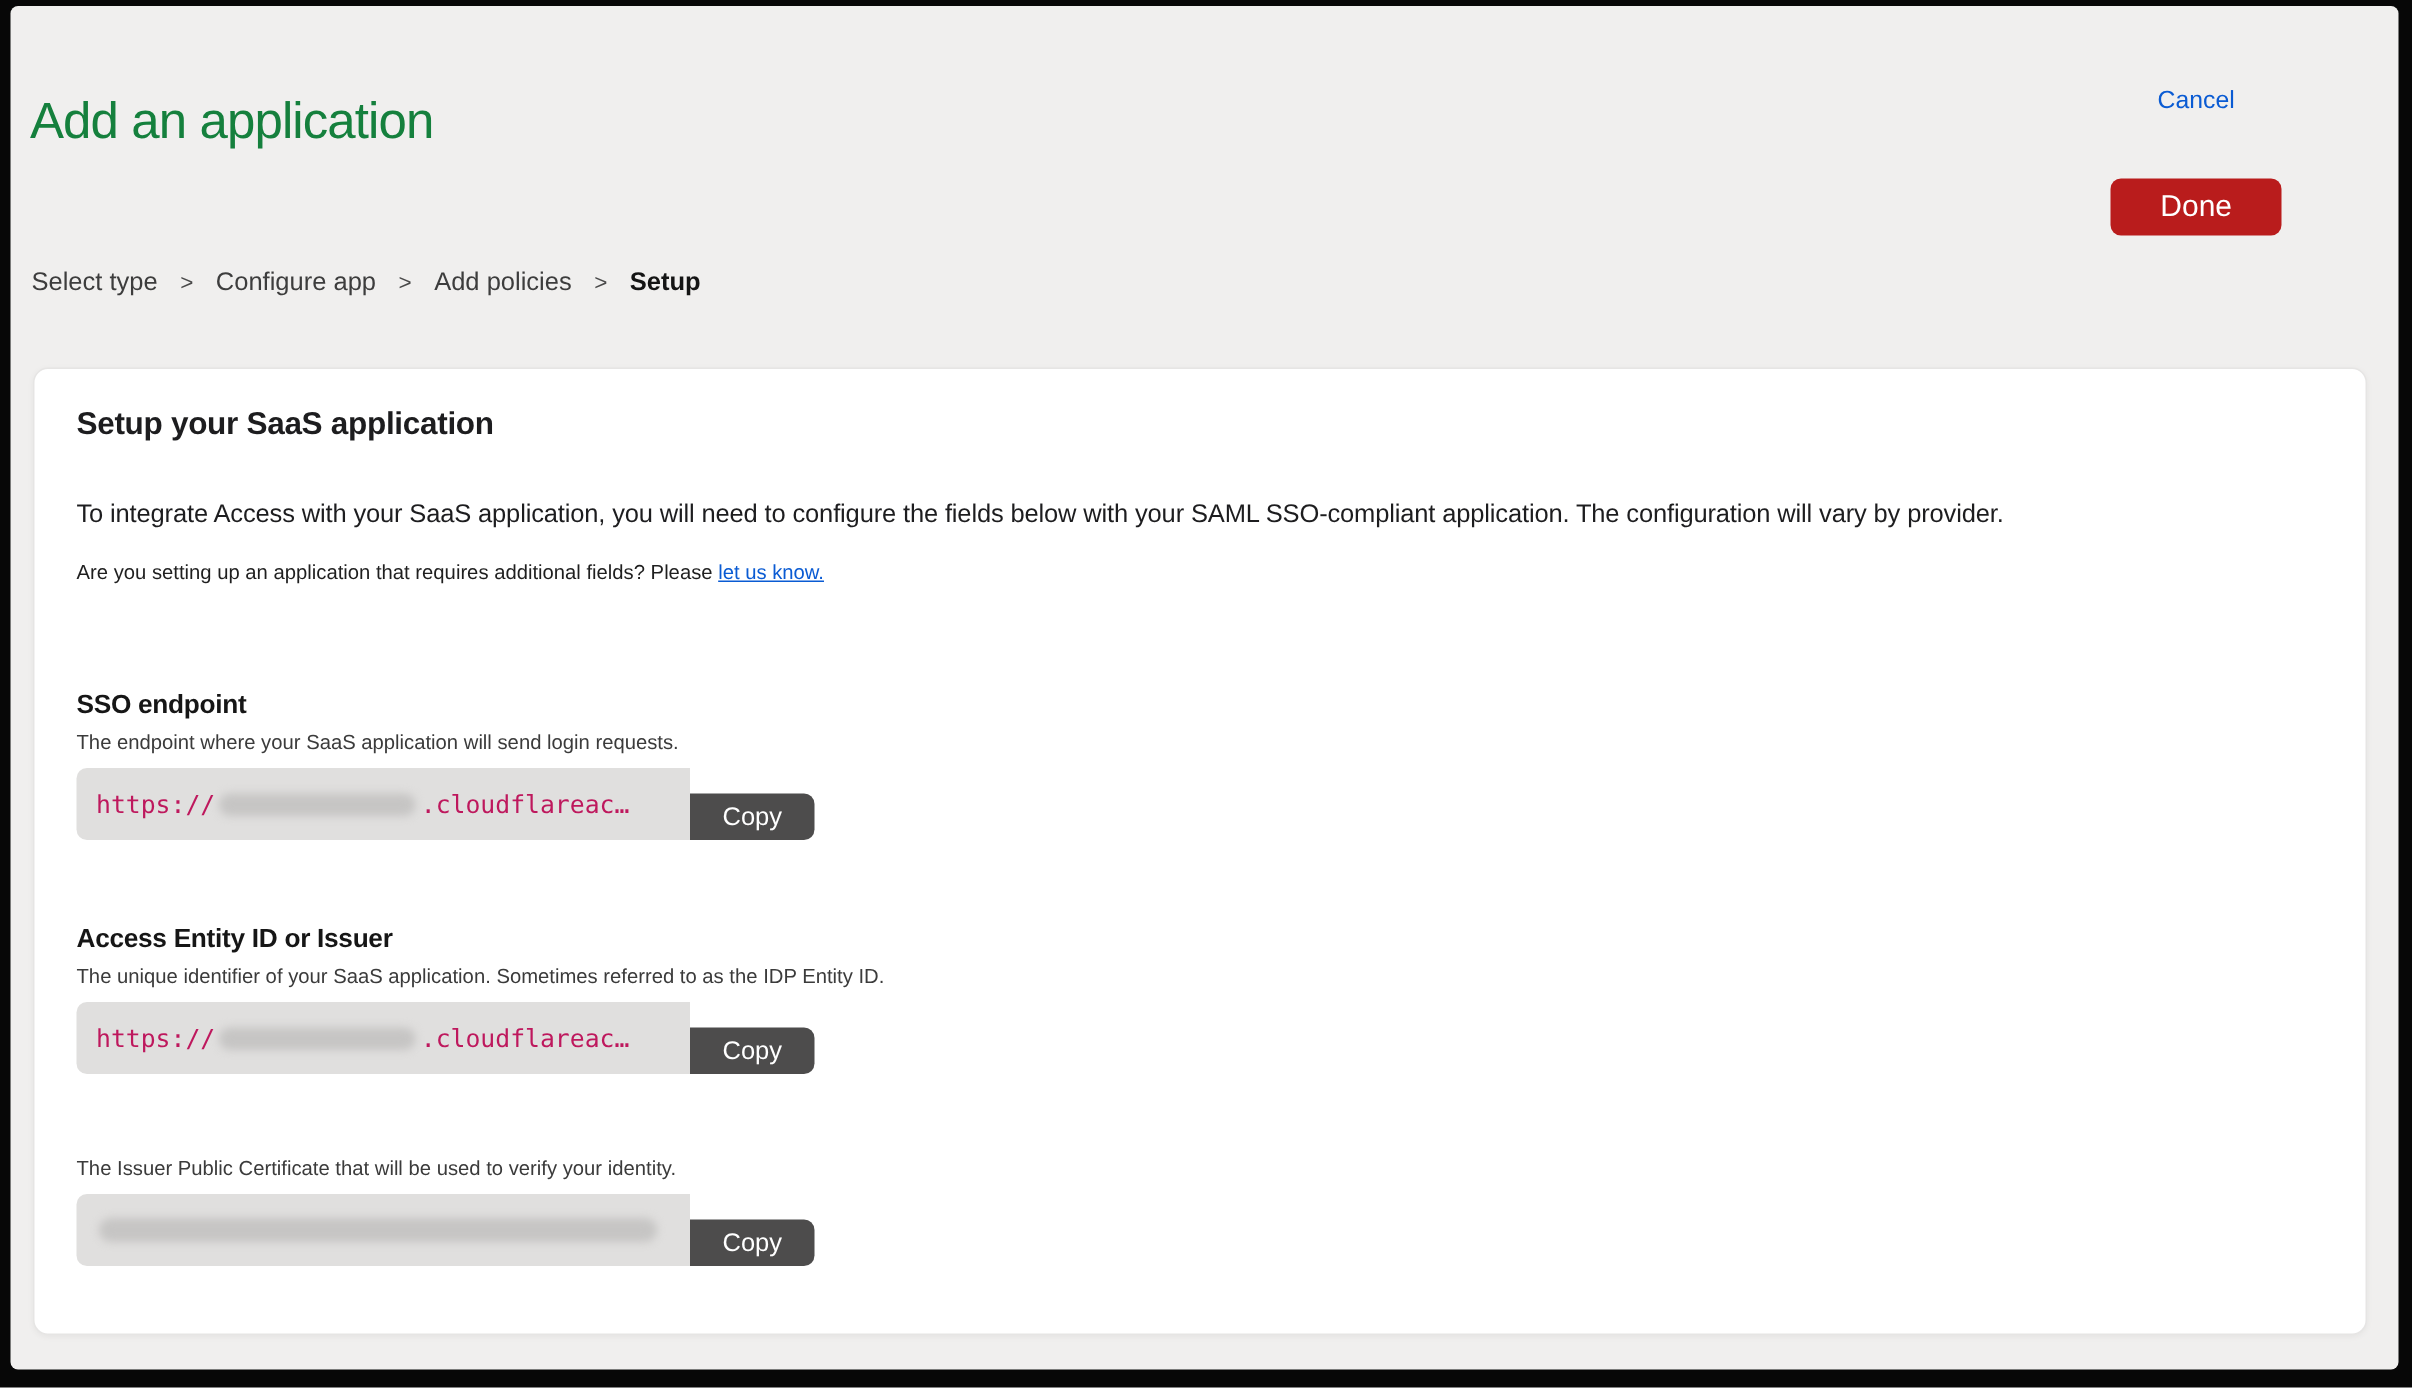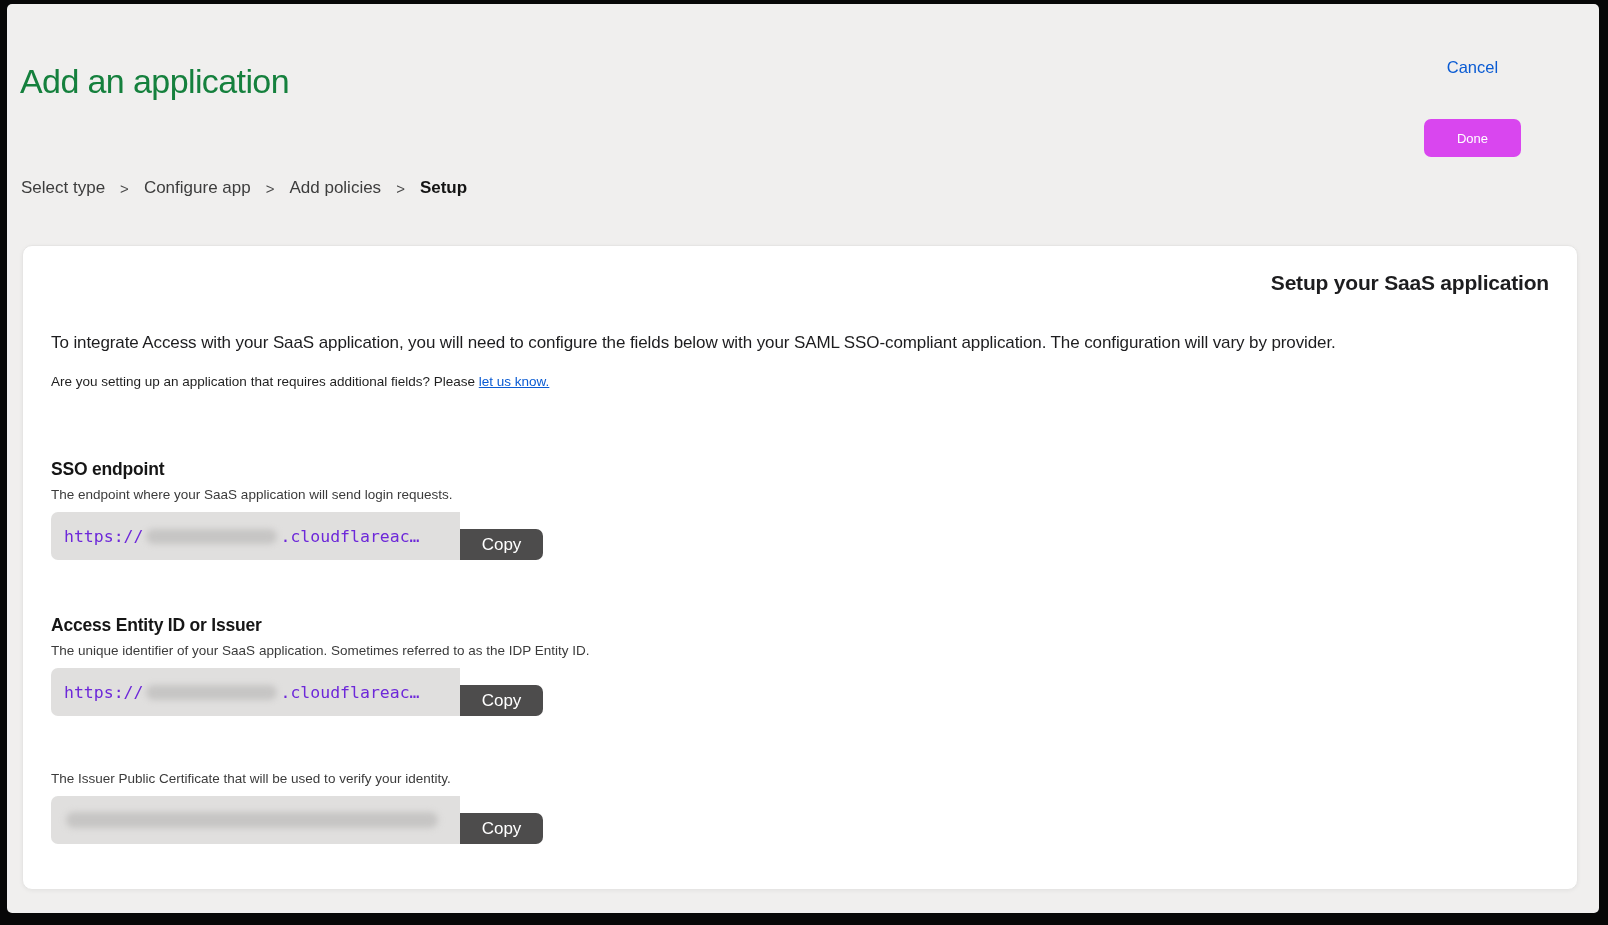--- a/index.html
+++ b/index.html
@@ -34,23 +34,23 @@
     gap: 42px;
     flex-direction: column;
   }
   .cancel-link {
     font-size: 16.5px;
     color: #0a5bd3;
     cursor: pointer;
     text-decoration: none;
   }
   .done-button {
-    background: #d946ef;
+    background: #b91c1c;
     color: #ffffff;
-    font-size: 13px;
+    font-size: 20px;
     font-family: "Liberation Sans", sans-serif;
     border: none;
     border-radius: 7px;
     padding: 0 33px;
     height: 38px;
     cursor: pointer;
   }
   
   .breadcrumb {
     position: absolute;
@@ -75,21 +75,20 @@
     border: 1px solid #e6e5e4;
     border-radius: 10px;
     box-shadow: 0 1px 4px rgba(0,0,0,0.05);
     padding: 25px 28px 0 28px;
   }
   .card-heading {
     font-size: 21px;
     font-weight: 700;
     color: #1d1d1f;
     letter-spacing: -0.2px;
-    text-align: right;
   }
   .card-intro {
     margin-top: 38px;
     font-size: 17px;
     color: #1d1d1f;
     letter-spacing: -0.1px;
   }
   .card-note {
     margin-top: 21px;
     font-size: 13.5px;
@@ -124,21 +123,21 @@
   .copy-value {
     flex: 1;
     min-width: 0;
     background: #e0dfde;
     border-radius: 7px 0 0 7px;
     display: flex;
     align-items: center;
     padding: 0 21px 0 13px;
     font-family: "DejaVu Sans Mono", monospace;
     font-size: 16.5px;
-    color: #6d28d9;
+    color: #be185d;
     white-space: nowrap;
     overflow: hidden;
   }
   .redacted-blob {
     display: inline-block;
     height: 15px;
     background: #c6c5c4;
     border-radius: 8px;
     filter: blur(3px);
     margin: 0 3px;

